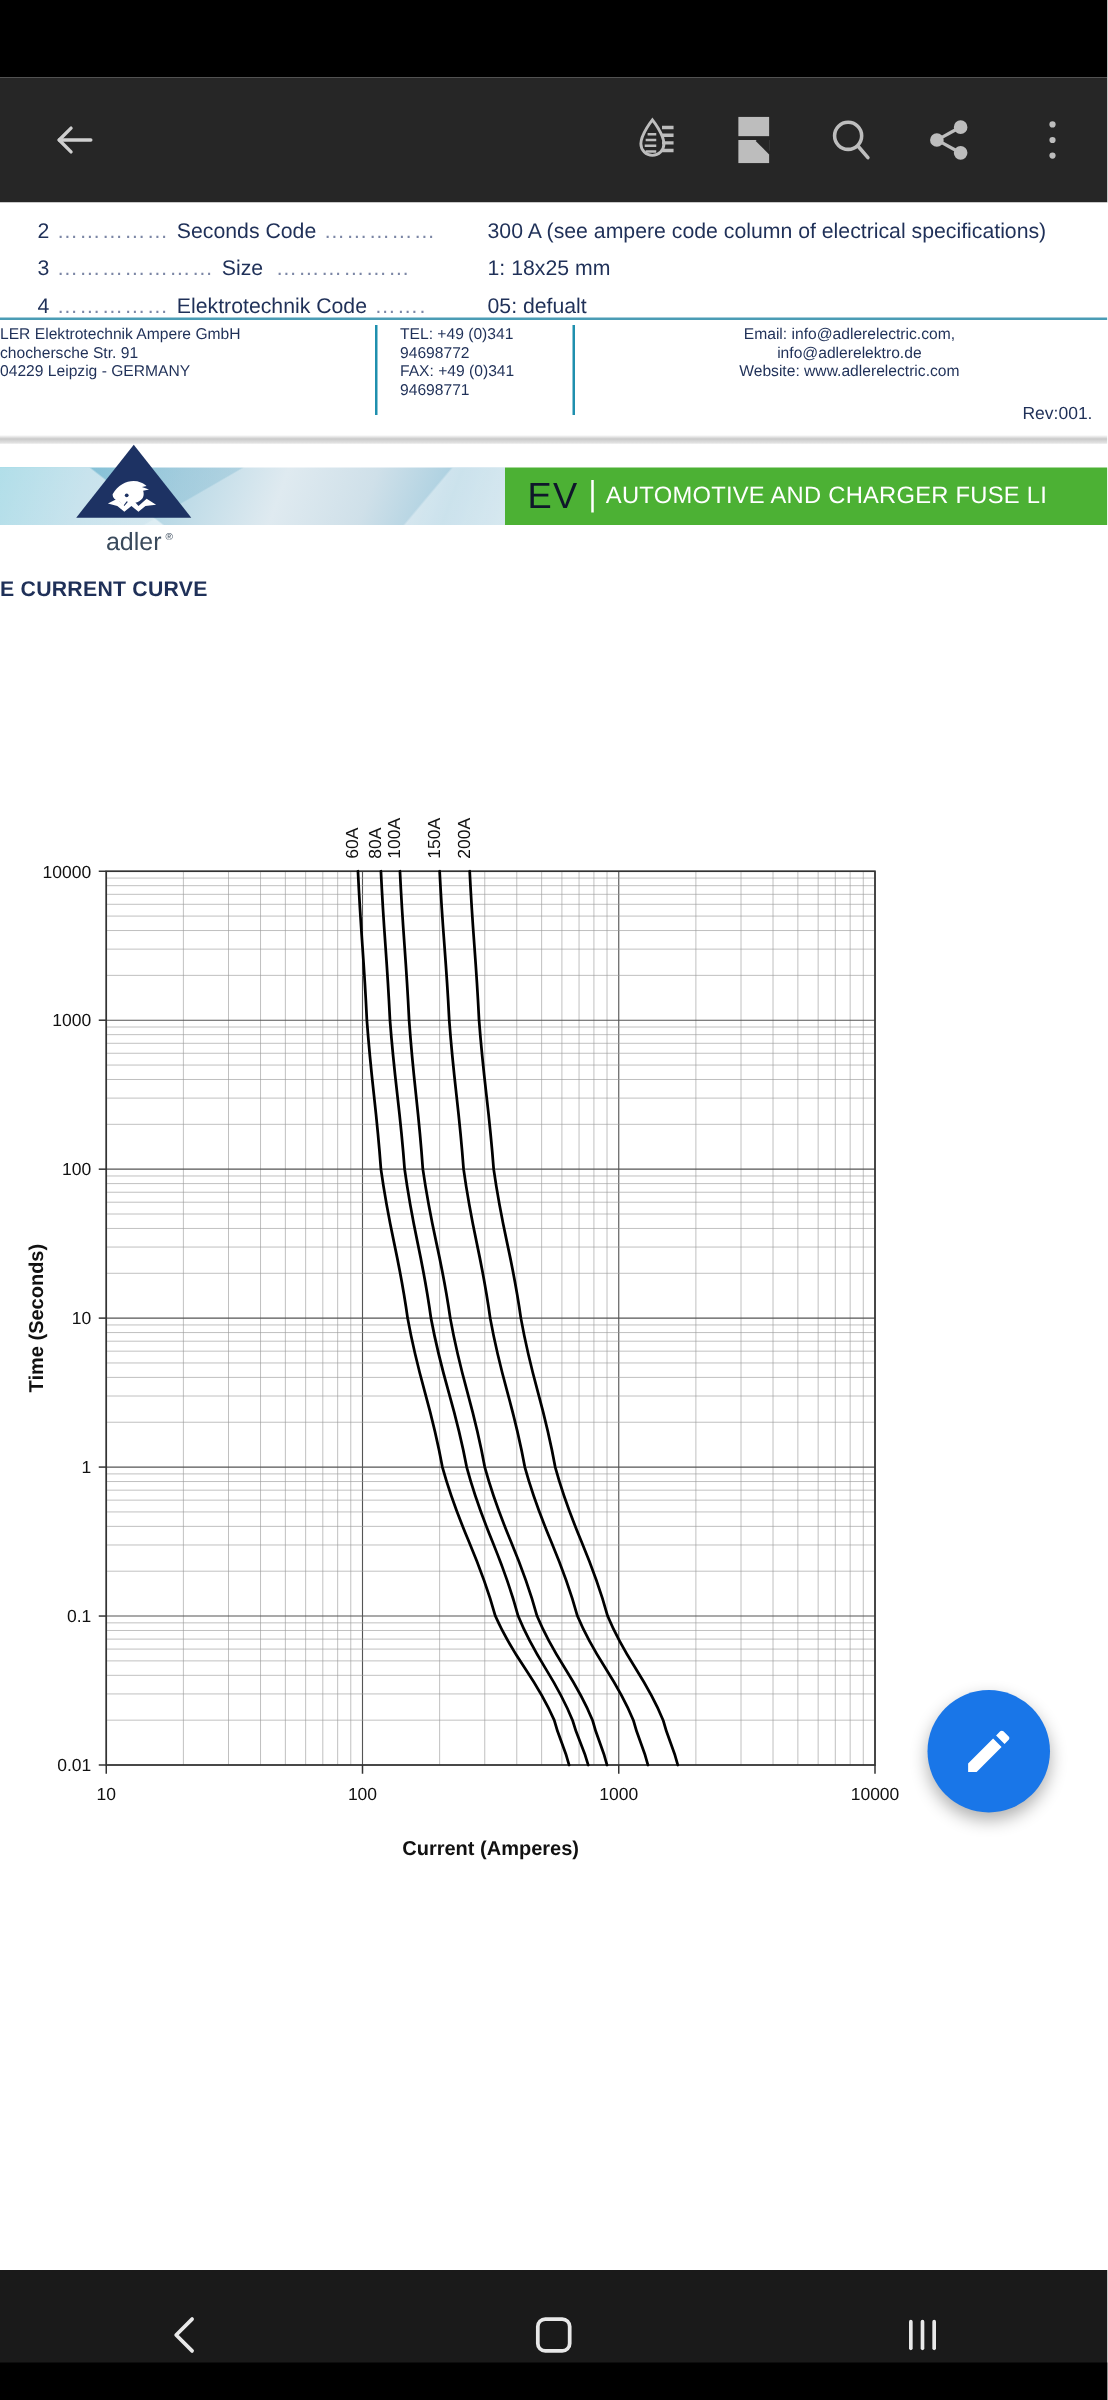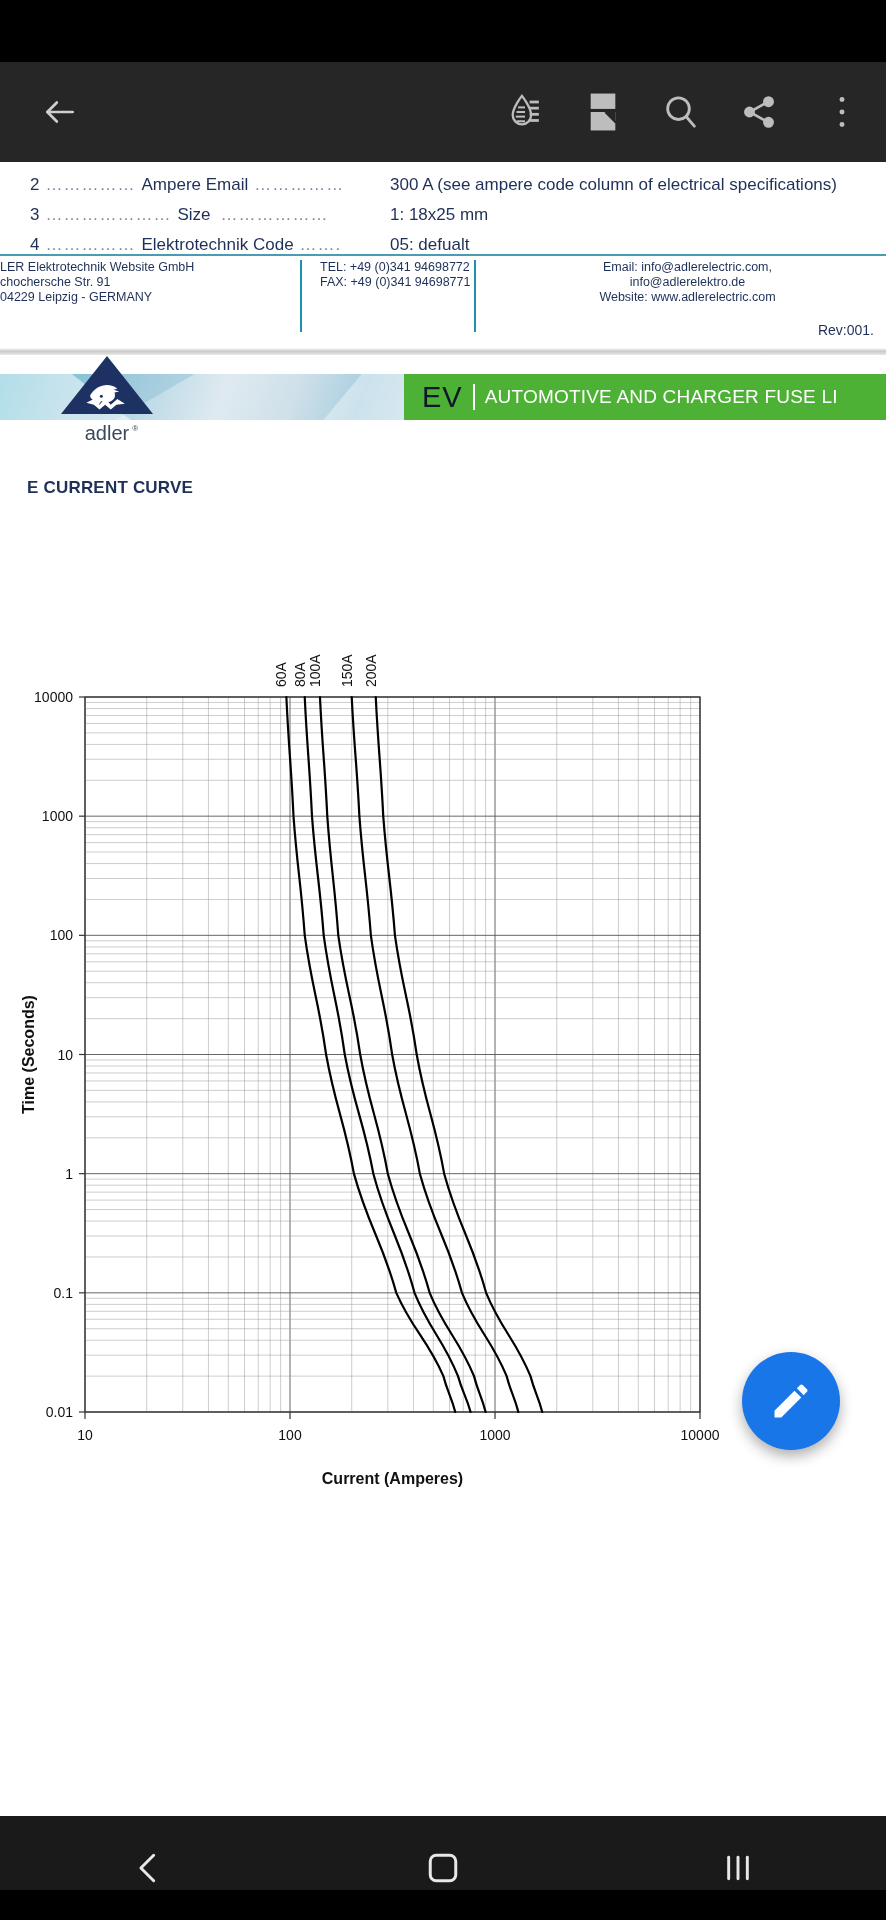--- a/index.html
+++ b/index.html
@@ -58,21 +58,21 @@
   .hr-teal {
     position:absolute; left:0; width:886px; height:2px; background:#4a9cb5;
   }
   .contact {
     position:absolute; left:0; width:886px;
     display:flex;
     font-size:12.5px; color:#1f3058; line-height:15px;
   }
   .contact-col-a { width:300px; padding-left:0; }
   .contact-sep { width:2px; background:#1f8fae; margin:0 0 0 0; height:72px; }
-  .contact-col-b { width:172px; padding-left:18px; }
+  .contact-col-b { width:156px; padding-left:18px; }
   .contact-col-d { flex:1; text-align:center; padding-right:30px;padding-left:43px; }
   .rev {
     position:absolute; right:12px; font-size:14px; color:#1f3058;
   }
 
   
   .page-gap {
     position:absolute; left:0; width:886px; height:7px;
     background:linear-gradient(to bottom,#ffffff 0,#c9c9c9 45%,#e8e8e8 100%);
   }
@@ -205,21 +205,21 @@
   </div>
 
   <div class="doc">
 
     <div class="codelist">
 
       <div class="code-row" style="position:absolute;top:8px;left:0;">
         <div class="code-left">
           <span>2</span>
           <span class="code-dots" style="margin:0 6px">……………</span>
-          <span class="code-name">Ampere Email</span>
+          <span class="code-name">Seconds Code</span>
           <span class="code-dots" style="margin-left:6px">……………</span>
         </div>
         <span class="code-right">300 A (see ampere code column of electrical specifications)</span>
       </div>
 
       <div class="code-row" style="position:absolute;top:38px;left:0;">
         <div class="code-left">
           <span>3</span>
           <span class="code-dots" style="margin:0 6px">…………………</span>
           <span class="code-name">Size</span>
@@ -236,21 +236,21 @@
           <span class="code-dots" style="margin-left:6px">…….</span>
         </div>
         <span class="code-right">05: defualt</span>
       </div>
     </div>
 
     <div class="hr-teal" style="top:92px;"></div>
 
     <div class="contact" style="top:98px;">
       <div class="contact-col-a">
-        <div>LER Elektrotechnik Website GmbH</div>
+        <div>LER Elektrotechnik Ampere GmbH</div>
         <div>chochersche Str. 91</div>
         <div>04229 Leipzig - GERMANY</div>
       </div>
       <div class="contact-sep"></div>
       <div class="contact-col-b">
         <div>TEL: +49 (0)341 94698772</div>
         <div>FAX: +49 (0)341 94698771</div>
       </div>
       <div class="contact-sep"></div>
       <div class="contact-col-d">
@@ -279,21 +279,21 @@
         <path d="M37 44 c6,-10 16,-13 24,-10 c3,1 5,3 5,3 l-4,1 l6,2 l-5,1
                  c0,0 2,5 -2,8 c-3,3 -9,3 -12,1 l-3,4 l-3,-4 c-4,-1 -6,-3 -6,-6z" fill="#ffffff"></path>
         <path d="M33 52 l8,-4 l6,6 l6,-7 l6,7 l7,-6 l8,5 l-9,1 l-6,5 l-6,-5 l-6,5 l-6,-5 z" fill="#ffffff"></path>
         <circle cx="49" cy="45" r="1.6" fill="#1d3263"></circle>
       </svg>
       <div class="logo-word">
         <span>adler</span><sup>®</sup>
       </div>
     </div>
 
-    <div class="curve-title" style="top:316px;padding-left:27px;">E CURRENT CURVE</div>
+    <div class="curve-title" style="top:300px;">E CURRENT CURVE</div>
 
     <div class="chart-wrap" style="top:330px;">
       <svg class="chart-svg" width="886" height="1030" viewBox="0 0 886 1030">
         <g id="chart-root">
             <line x1="85" y1="205" x2="85" y2="920" stroke="#555" stroke-width="0.9"></line>
             <line x1="146.71114911111616" y1="205" x2="146.71114911111616" y2="920" stroke="#9a9a9a" stroke-width="0.5"></line>
             <line x1="182.8098572175308" y1="205" x2="182.8098572175308" y2="920" stroke="#9a9a9a" stroke-width="0.5"></line>
             <line x1="208.4222982222323" y1="205" x2="208.4222982222323" y2="920" stroke="#9a9a9a" stroke-width="0.5"></line>
             <line x1="228.28885088888384" y1="205" x2="228.28885088888384" y2="920" stroke="#9a9a9a" stroke-width="0.5"></line>
             <line x1="244.52100632864696" y1="205" x2="244.52100632864696" y2="920" stroke="#9a9a9a" stroke-width="0.5"></line>

